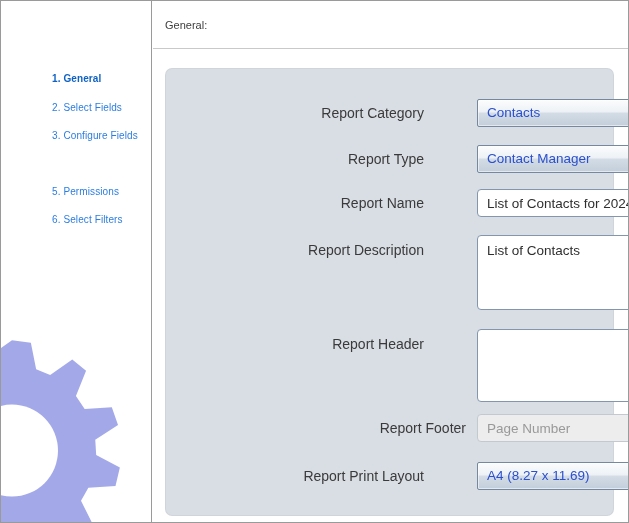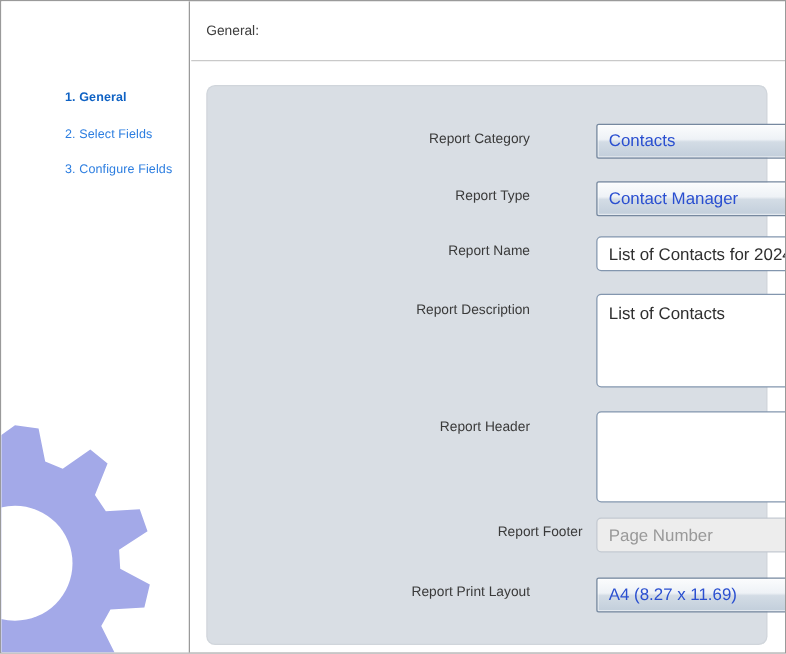--- a/index.html
+++ b/index.html
@@ -97,21 +97,21 @@
     position: absolute;
     left: 0;
     width: 100%;
     height: 0;
   }
   .field-label {
     position: absolute;
     left: 0;
     width: 258px;
     text-align: right;
-    font-size: 11px;
+    font-size: 14px;
     color: #3a3a3a;
     white-space: nowrap;
   }
 
   
   .text-input {
     position: absolute;
     left: 311px;
     box-sizing: border-box;
     width: 257px;
@@ -179,21 +179,23 @@
 
   <div id="sidebar">
 
     <div class="nav-item active" style="top:72px;">1. General</div>
 
     <div class="nav-item" style="top:101px;">2. Select Fields</div>
 
     <div class="nav-item" style="top:129px;">3. Configure Fields</div>
 
 
-
+    <div class="nav-item" style="top:185px;">5. Permissions</div>
+
+    <div class="nav-item" style="top:213px;">6. Select Filters</div>
 
     <svg id="gear-graphic" viewBox="0 0 100 100">
       <path fill="#a3a9e8" d="M50 4 L58.2 5.1 L60.5 16.6 L66.6 19.1 L76.2 12.4 L82.2 17.3 L77.8 28.3 L81.6 33.9
         L93.4 33.2 L96.1 40.9 L86.2 47.3 L86.6 53.9 L96.9 59.4 L95 67.4 L83.2 68.1 L80 73.8 L85.3 84.4
         L79.7 89.9 L69.4 84.4 L63.4 86.8 L60.6 98.3 L52.4 99.1 L47.2 88.6 L40.8 88.1 L33.9 97.7
         L26.4 94.6 L27.9 82.8 L22.9 78.5 L11.4 81.3 L7.6 74 L16.3 66 L15 59.6 L4.1 54.9 L4.6 46.6
         L16.2 44.5 L19 38.6 L13.1 28.4 L18.4 22.5 L29.1 27.2 L34.8 23.8 L35.1 11.9 L43 9 Z"></path>
       <circle cx="50" cy="52" r="20" fill="#ffffff"></circle>
     </svg>
   </div>

